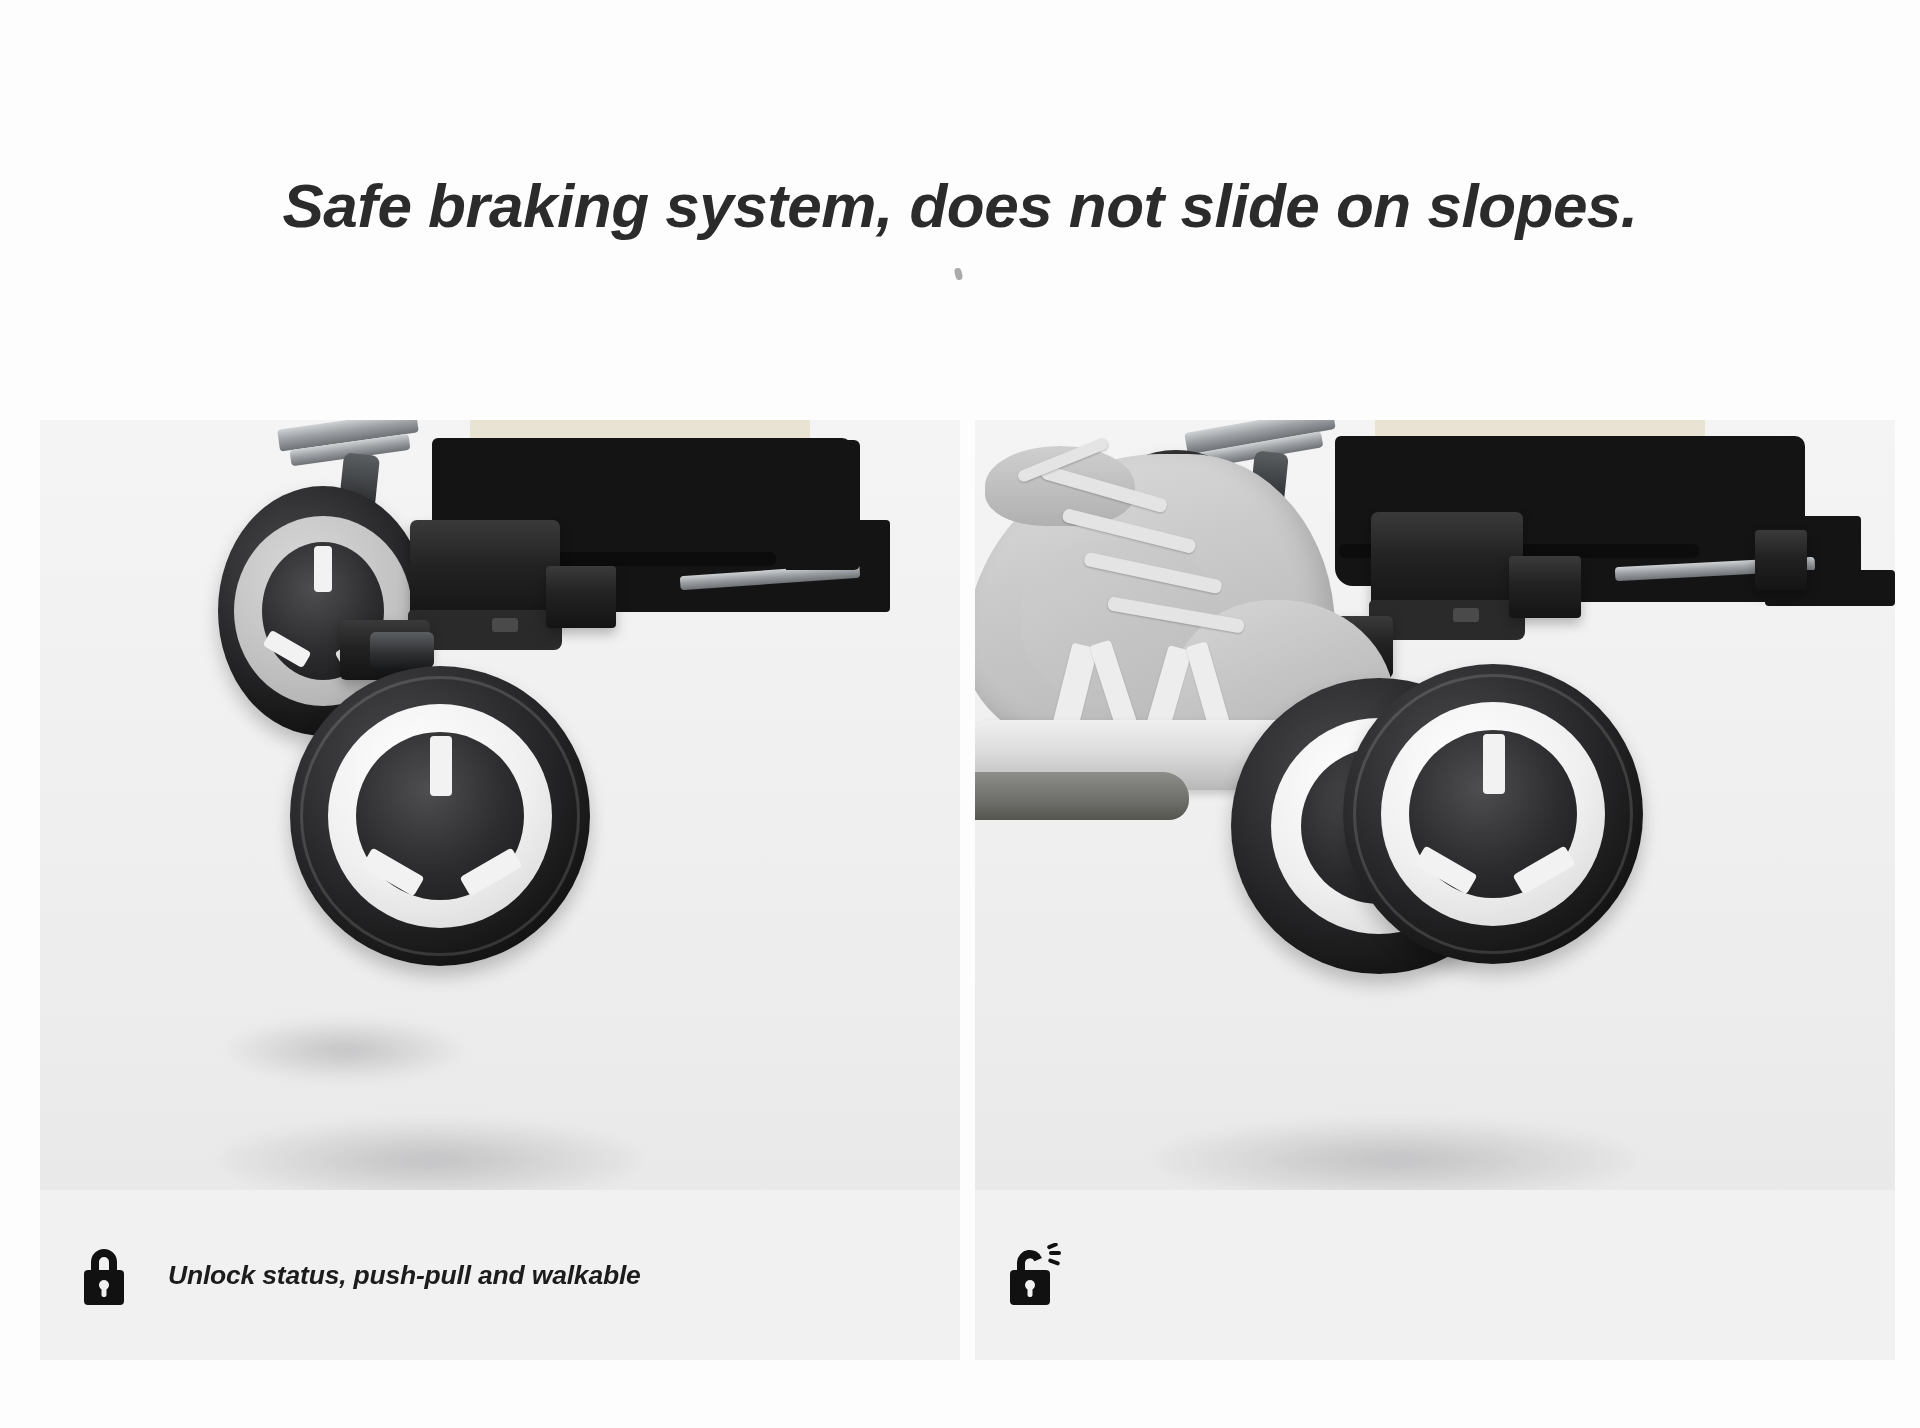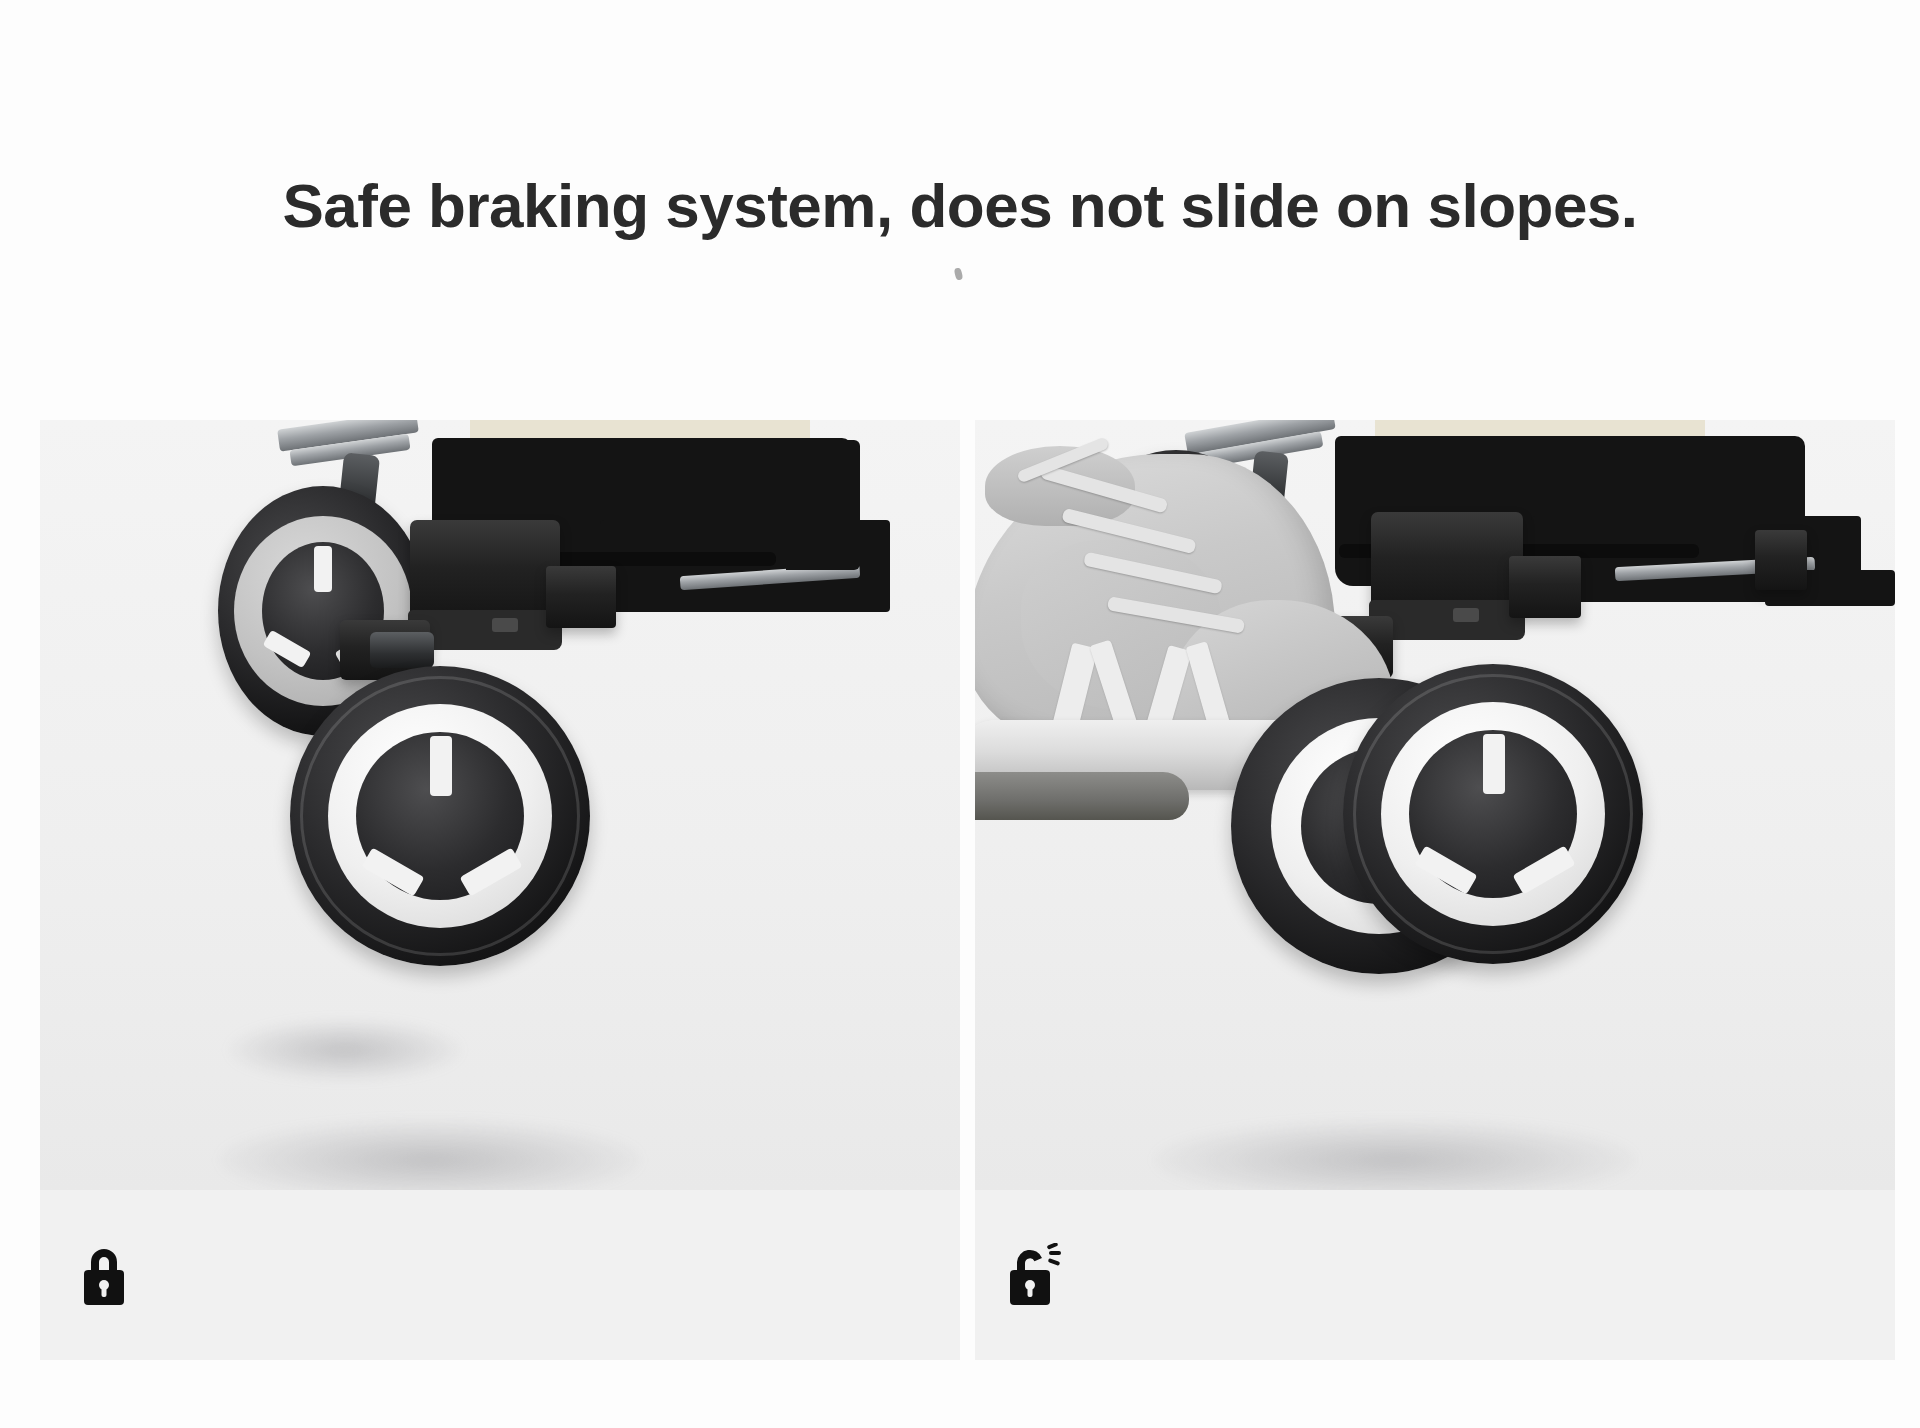--- a/index.html
+++ b/index.html
@@ -12,20 +12,21 @@
     height: 1428px;
     font-family: "Liberation Sans", sans-serif;
     position: relative;
     overflow: hidden;
   }
 
   .page {
     position: absolute;
     inset: 0;
     background: #fdfdfd;
+    font-style: italic;
   }
 
   
   .headline {
     position: absolute;
     top: 172px;
     left: 0;
     width: 1920px;
     text-align: center;
     font-size: 62px;
@@ -284,20 +285,21 @@
 
     <div class="caption">
       <span class="lock-slot">
         <svg width="52" height="64" viewBox="0 0 52 64" aria-hidden="true">
           <path d="M13 28 V19 a13 13 0 0 1 26 0 v9 h-8 v-9 a5 5 0 0 0 -10 0 v9 z" fill="#111111"></path>
           <rect x="6" y="27" width="40" height="35" rx="4" fill="#111111"></rect>
           <circle cx="26" cy="42" r="5" fill="#f1f1f1"></circle>
           <rect x="23.5" y="44" width="5" height="10" rx="2" fill="#f1f1f1"></rect>
         </svg>
       </span>
+      <span class="caption-text">Unlock status, push-pull and walkable</span>
     </div>
   </div>
 
   <div class="panel right">
 
     <div class="photo">
 
       <div class="floor-shadow" style="left:180px; top:700px; width:480px; height:80px;"></div>
 
       <div class="frame-bar" style="left:210px; top:0px; width:150px; height:22px; transform:rotate(-10deg);"></div>

